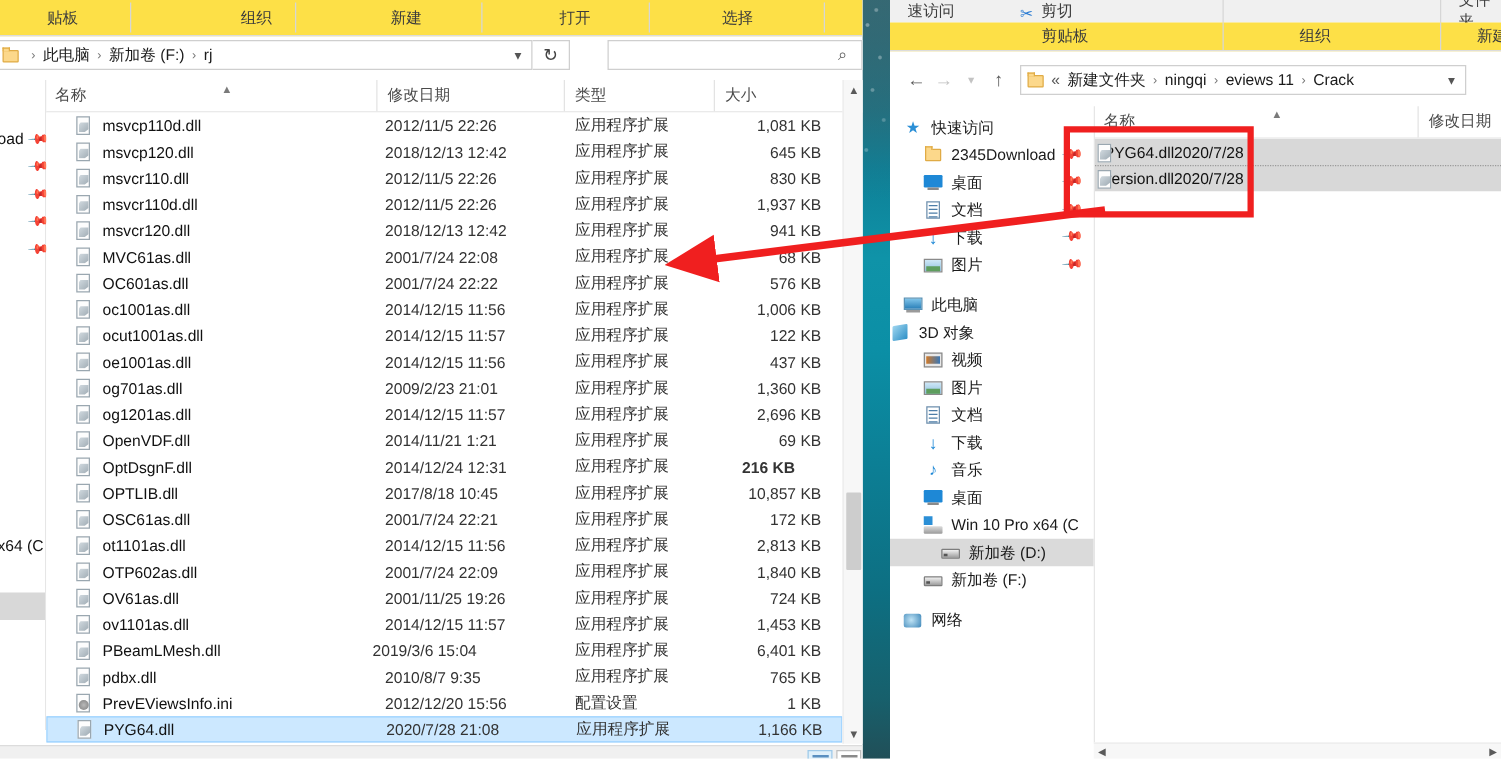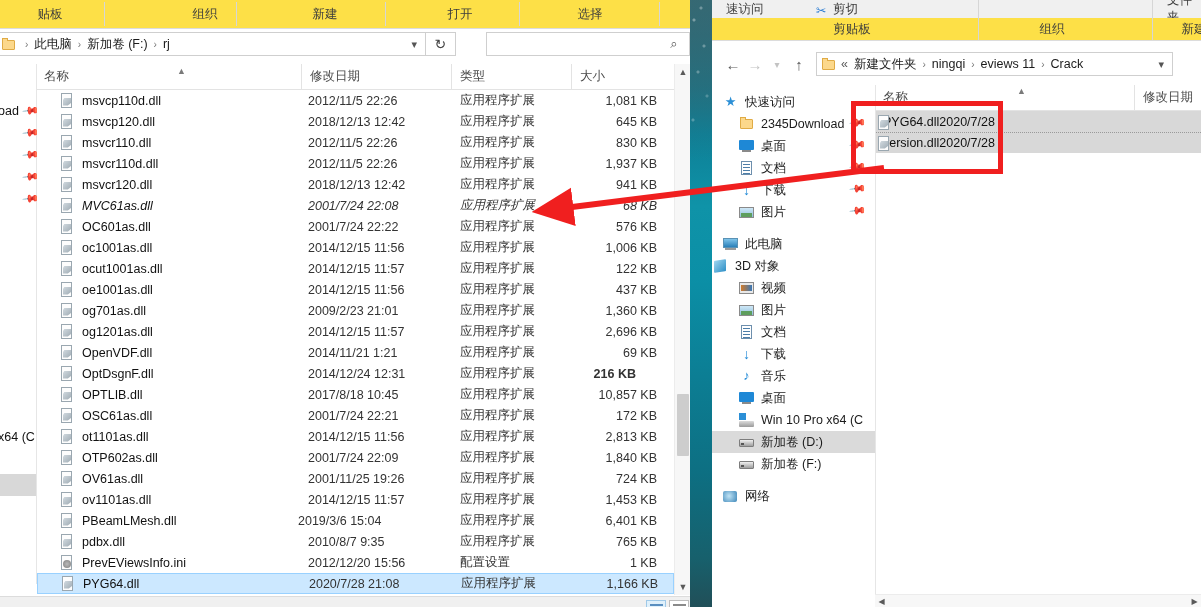--- a/index.html
+++ b/index.html
@@ -268,21 +268,21 @@
         </div>
         <div class="frow" style="top: 84px; position: absolute; left: 0px; right: 0px;">
           <div class="fname" style="left: 22px;">
             <span class="dllico"></span>
             <span>msvcr120.dll</span>
           </div>
           <div class="fdate" style="left: 271px;">2018/12/13 12:42</div>
           <div class="ftype" style="left: 423px;">应用程序扩展</div>
           <div class="fsize" style="left: 480px; width: 140px;">941 KB</div>
         </div>
-        <div class="frow" style="top: 105px; position: absolute; left: 0px; right: 0px; font-style: italic;">
+        <div class="frow" style="top: 105px; position: absolute; left: 0px; right: 0px;">
           <div class="fname" style="left: 22px;">
             <span class="dllico"></span>
             <span>MVC61as.dll</span>
           </div>
           <div class="fdate" style="left: 271px;">2001/7/24 22:08</div>
           <div class="ftype" style="left: 423px;">应用程序扩展</div>
           <div class="fsize" style="left: 480px; width: 140px;">68 KB</div>
         </div>
         <div class="frow" style="top: 126px; position: absolute; left: 0px; right: 0px;">
           <div class="fname" style="left: 22px;">
@@ -567,21 +567,21 @@
           <span class="lbl">音乐</span>
         </div>
         <div class="tree-row" style="position: absolute; left: 0px; right: 0px; top: 302px; padding-left: 26px;">
           <span class="ti ic-monitor"></span>
           <span class="lbl">桌面</span>
         </div>
         <div class="tree-row" style="position: absolute; left: 0px; right: 0px; top: 324px; padding-left: 26px;">
           <span class="ti ic-win"></span>
           <span class="lbl">Win 10 Pro x64 (C</span>
         </div>
-        <div class="tree-row sel" style="position: absolute; left: 0px; right: 0px; top: 346px; padding-left: 26px;">
+        <div class="tree-row sel" style="position: absolute; left: 0px; right: 0px; top: 346px; padding-left: 40px;">
           <span class="ti ic-drive"></span>
           <span class="lbl">新加卷 (D:)</span>
         </div>
         <div class="tree-row" style="position: absolute; left: 0px; right: 0px; top: 368px; padding-left: 26px;">
           <span class="ti ic-drive"></span>
           <span class="lbl">新加卷 (F:)</span>
         </div>
         <div class="tree-row" style="position: absolute; left: 0px; right: 0px; top: 400px; padding-left: 10px;">
           <span class="ti ic-net"></span>
           <span class="lbl">网络</span>

